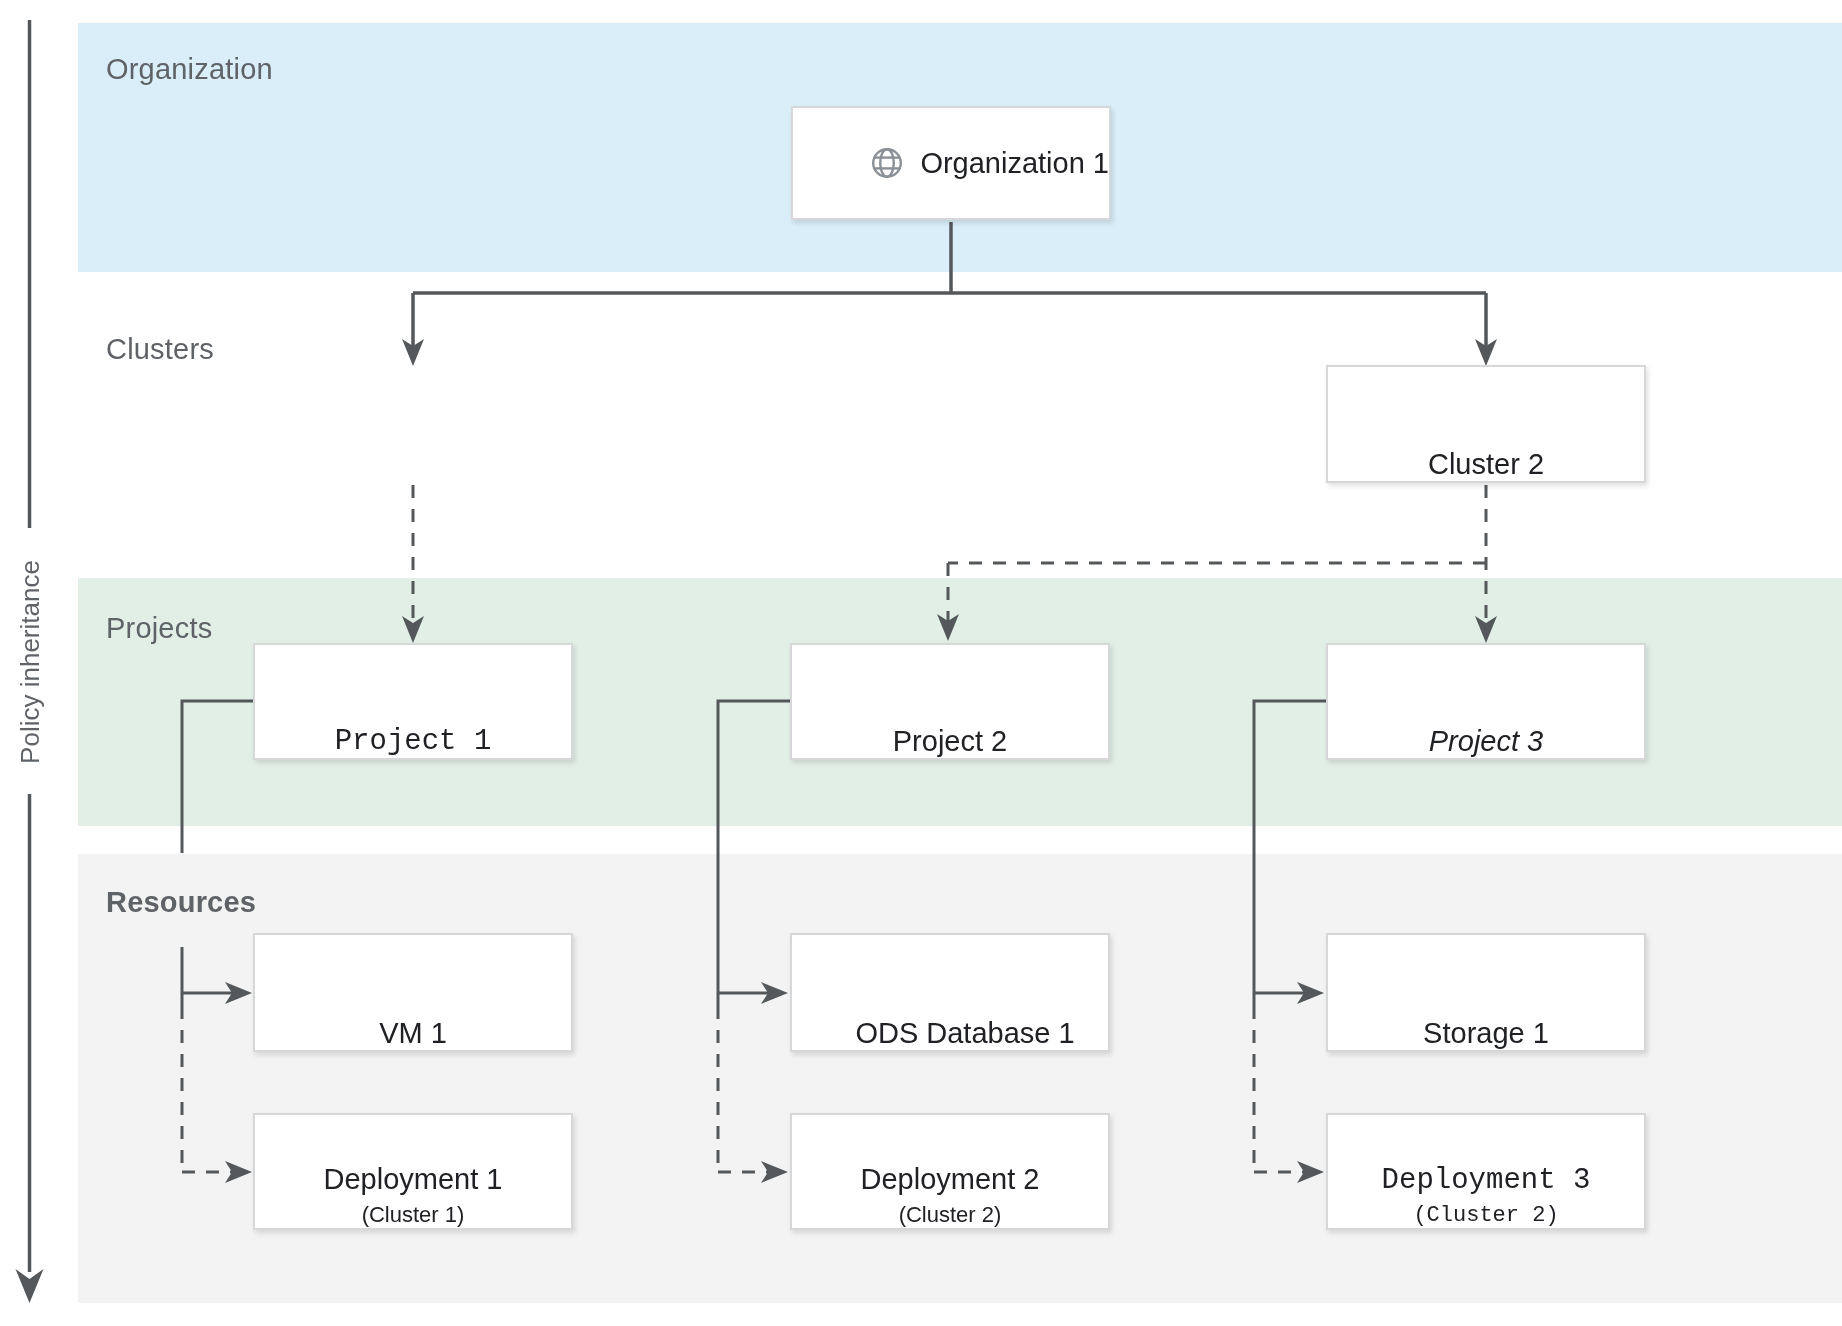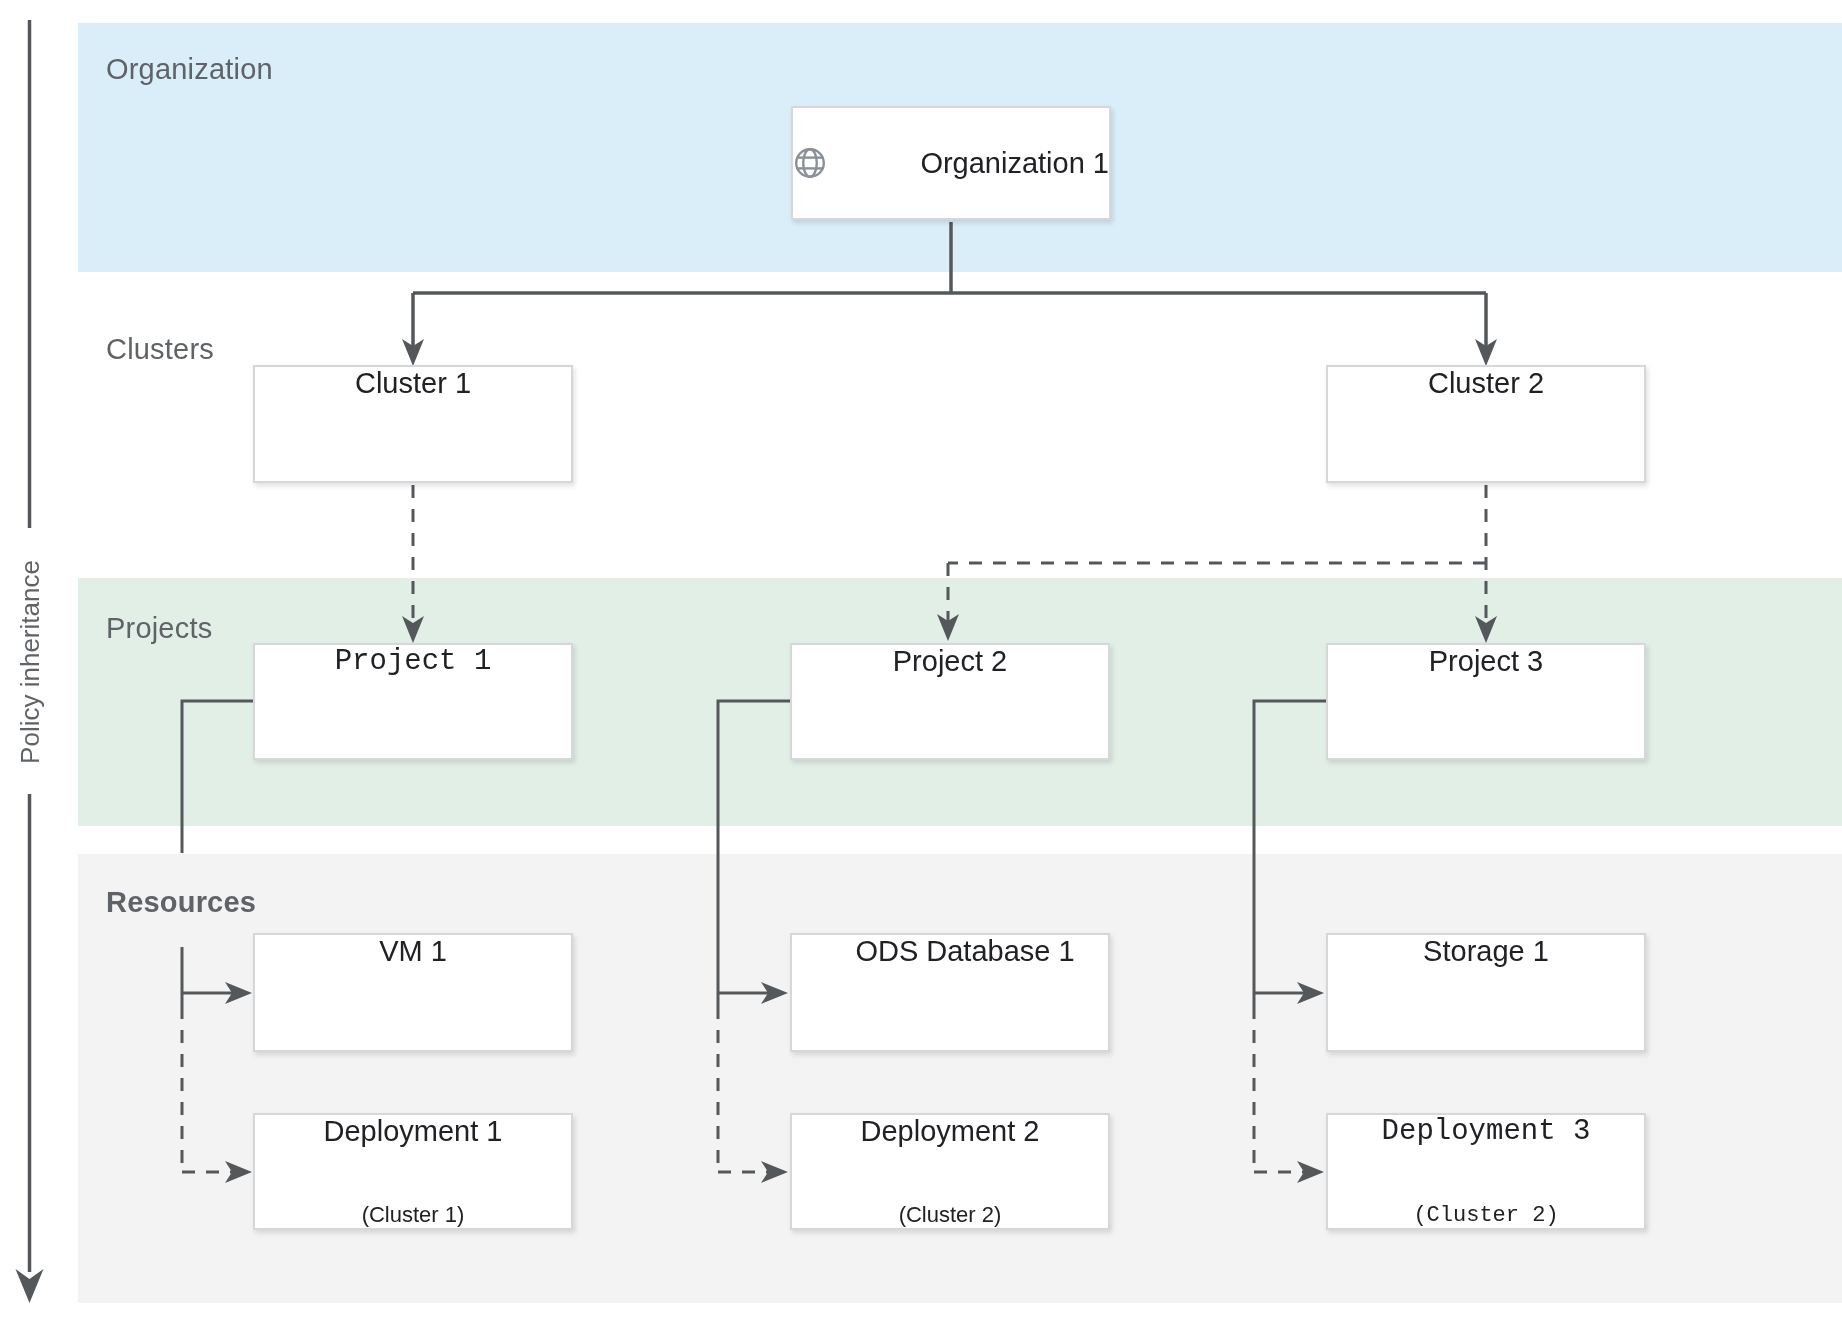--- a/index.html
+++ b/index.html
@@ -16,31 +16,31 @@
     position:absolute;left:28px;top:30px;
     font-size:29px;color:#5f6368;letter-spacing:.2px;white-space:nowrap;
   }
   .band-clusters .band-label{top:61px;}
   .band-projects .band-label{top:34px;}
   .band-resources .band-label{top:32px;font-weight:bold;}
   .node{
     position:absolute;width:320px;background:#ffffff;
     border:2px solid #d5d7d9;box-sizing:border-box;
     box-shadow:2px 3px 5px rgba(0,0,0,0.12);
-    display:flex;flex-direction:column;align-items:center;justify-content:space-between;
+    display:flex;flex-direction:column;align-items:center;justify-content:flex-end;
     color:#202124;font-size:29px;
   }
   .node .node-label{white-space:nowrap;}
   .node .node-sublabel{font-size:22px;margin-top:6px;white-space:nowrap;}
   .node-org{left:791px;top:106px;height:114px;flex-direction:row;gap:16px;}
   .node-cluster1{left:253px;top:365px;height:118px;}
   .node-cluster2{left:1326px;top:365px;height:118px;}
   .node-project1{left:253px;top:643px;height:117px;font-family:Liberation Mono, monospace;}
   .node-project2{left:790px;top:643px;height:117px;}
-  .node-project3{left:1326px;top:643px;height:117px;}
+  .node-project3{left:1326px;top:643px;height:117px;font-style:italic;}
   .node-vm1{left:253px;top:933px;height:119px;}
   .node-ods{left:790px;top:933px;height:119px;padding-left:30px;}
   .node-storage1{left:1326px;top:933px;height:119px;}
   .node-dep1{left:253px;top:1113px;height:117px;}
   .node-dep2{left:790px;top:1113px;height:117px;}
   .node-dep3{left:1326px;top:1113px;height:117px;font-family:Liberation Mono, monospace;}
   .edges-overlay{position:absolute;left:0;top:0;pointer-events:none;}
   .policy-label{
     position:absolute;left:-96px;top:646px;width:254px;height:32px;
     transform:rotate(-90deg);text-align:center;
@@ -124,23 +124,20 @@
   <div class="node node-org">
     <svg class="globe" width="34" height="34" viewBox="0 0 34 34" fill="none" stroke="#8a9097" stroke-width="2.4">
       <circle cx="17" cy="17" r="13.8"></circle>
       <ellipse cx="17" cy="17" rx="6.8" ry="13.8"></ellipse>
       <path d="M4.6 11.6 H29.4"></path>
       <path d="M4.6 22.4 H29.4"></path>
     </svg>
     <span class="node-label">Organization 1</span>
   </div>
 
-  <div class="node node-cluster1">
-    <span class="node-label">Cluster 1</span>
-  </div>
   <div class="node node-cluster2">
     <span class="node-label">Cluster 2</span>
   </div>
 
   <div class="node node-project1">
     <span class="node-label">Project 1</span>
   </div>
   <div class="node node-project2">
     <span class="node-label">Project 2</span>
   </div>

